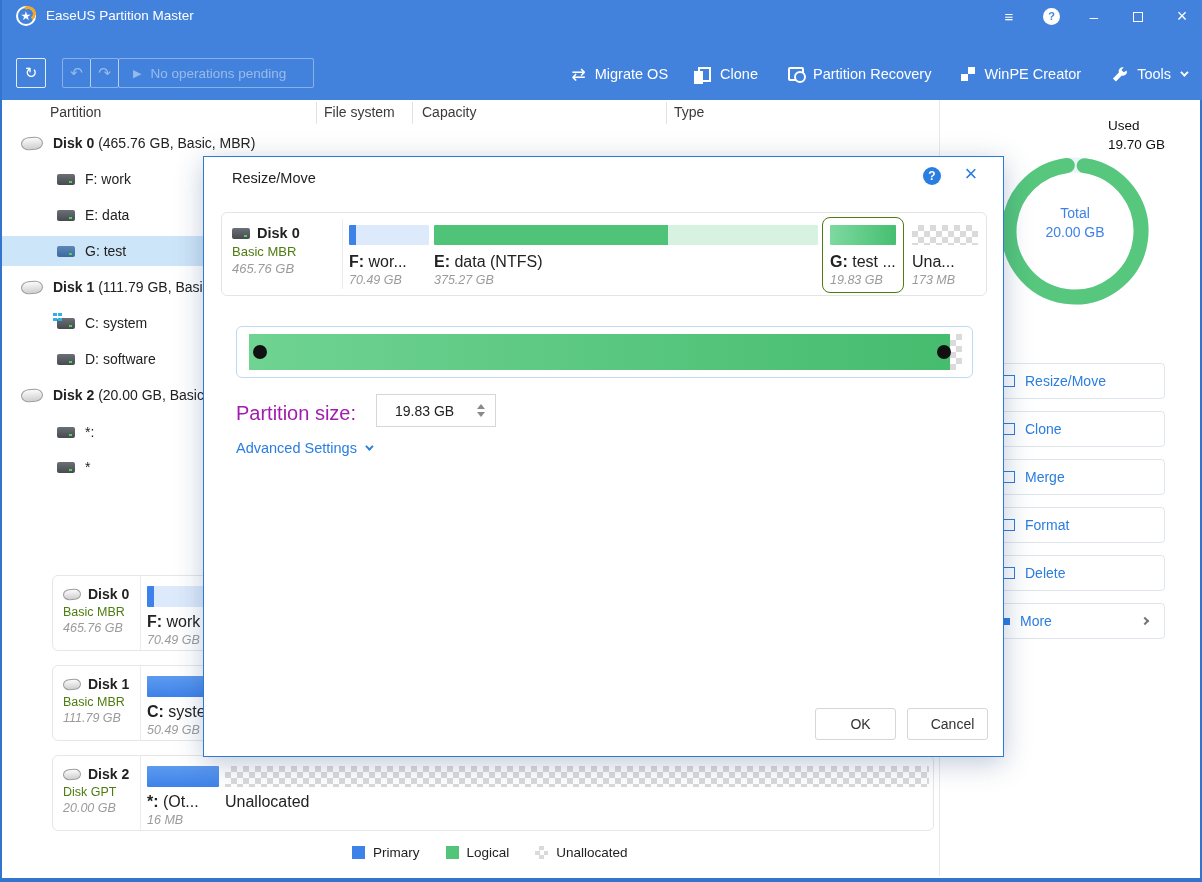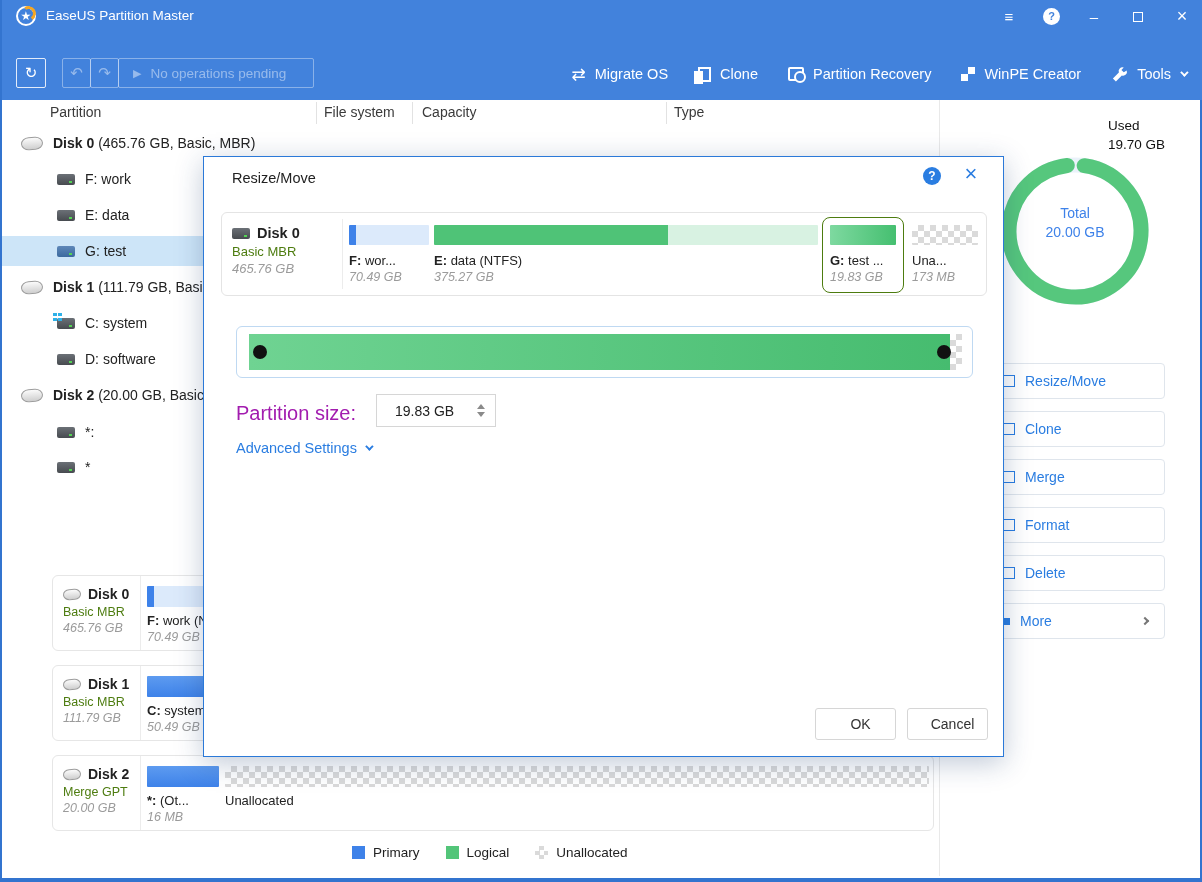--- a/index.html
+++ b/index.html
@@ -67,21 +67,21 @@
   
   .disk-card { position:absolute; left:50px; width:882px; height:76px; background:#fff;
     border:1px solid #E6E6E6; border-radius:6px; display:flex; }
   .dc-info { width:88px; padding:10px 0 0 10px; border-right:1px solid #ECECEC; }
   .dc-name-row { display:flex; align-items:center; gap:7px; font-size:14px; font-weight:bold; color:#222; }
   .dc-info .disk-icon { margin:0; width:18px; height:11px; }
   .dc-kind { font-size:12.5px; color:#4d7c0f; margin:3px 0 0 0; }
   .dc-size { font-size:12.5px; color:#9B9B9B; font-style:italic; margin-top:2px; }
   .pcell { padding:10px 0 0 6px; }
   .pbar { height:21px; border-radius:1px; }
-  .plabel { font-size:13px; color:#222; margin-top:6px; white-space:nowrap; }
+  .plabel { font-size:16px; color:#222; margin-top:6px; white-space:nowrap; }
   .psize { font-size:12.5px; color:#9B9B9B; font-style:italic; margin-top:2px; }
   .bar-blue-low { background:linear-gradient(90deg,#3E82E9 0 7px,#DCEAFB 7px); }
   .bar-blue { background:linear-gradient(180deg,#5D9BF0,#3E82E9); }
   .checker { background:repeating-conic-gradient(#DADADA 0% 25%, #ffffff 0% 50%); background-size:12px 12px; }
 
   .legend { position:absolute; left:350px; top:845px; display:flex; gap:26px; align-items:center; font-size:13.5px; color:#222; }
   .lg-item { display:flex; align-items:center; gap:8px; }
   .lg-sq { width:13px; height:13px; }
 
   
@@ -311,21 +311,21 @@
       <div class="psize">50.49 GB</div>
     </div>
   </div>
 
   <div class="disk-card" style="top:755px">
     <div class="dc-info">
       <div class="dc-name-row">
           <span class="disk-icon"></span>
           <span>Disk 2</span>
         </div>
-      <div class="dc-kind">Merge GPT</div>
+      <div class="dc-kind">Disk GPT</div>
       <div class="dc-size">20.00 GB</div>
     </div>
     <div class="pcell" style="width:78px">
       <div class="pbar bar-blue"></div>
       <div class="plabel"><b>*:</b> <span>(Ot...</span></div>
       <div class="psize">16 MB</div>
     </div>
     <div class="pcell" style="flex:1; padding-right:4px">
       <div class="pbar checker"></div>
       <div class="plabel"><span>Unallocated</span></div>

